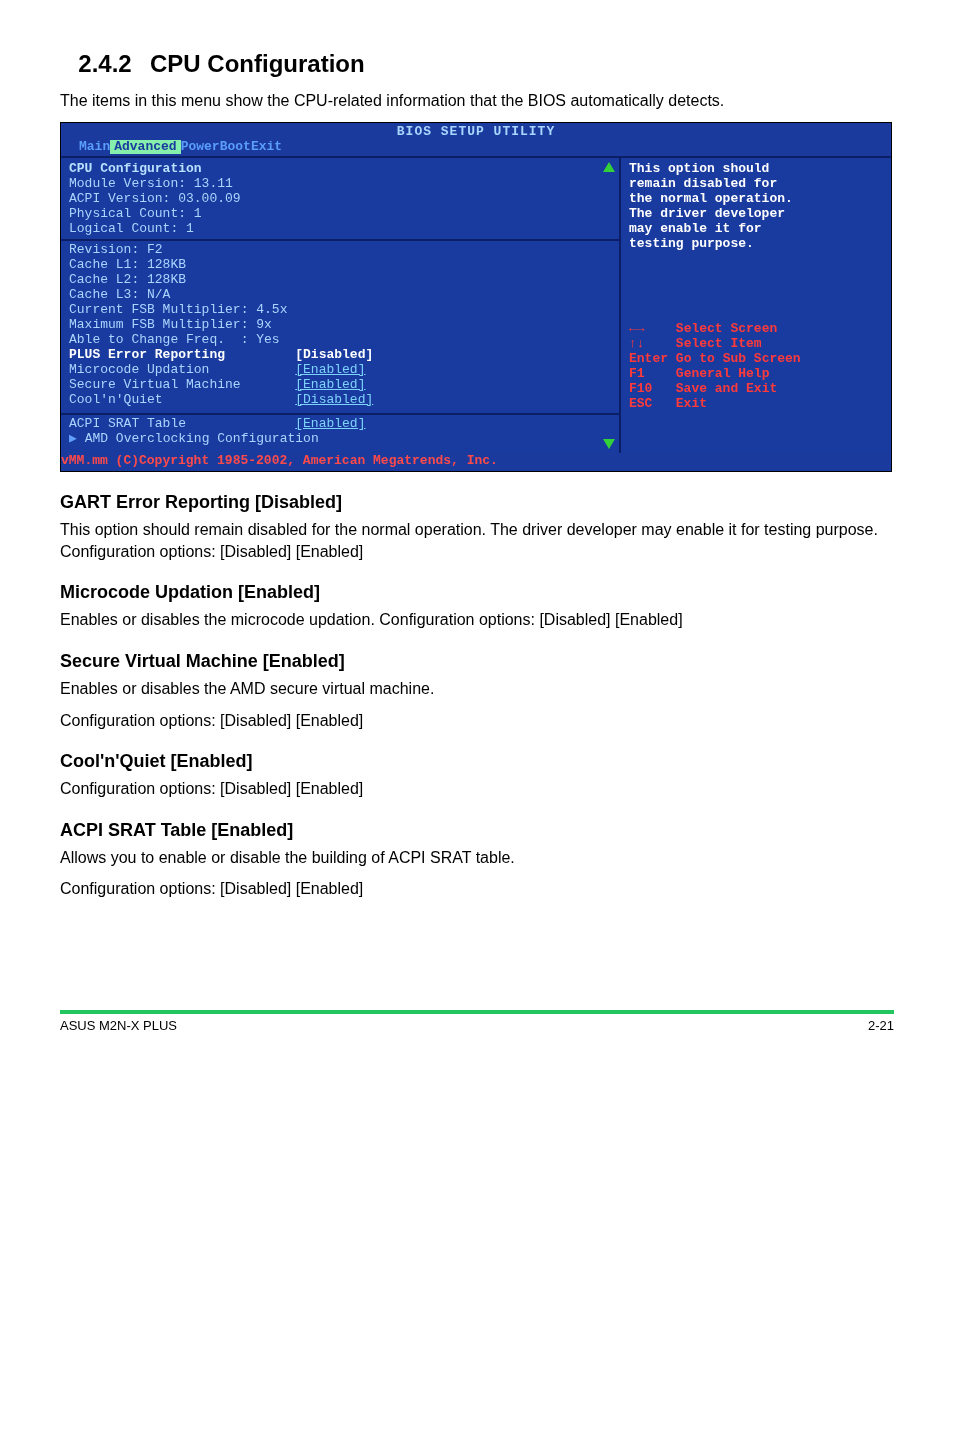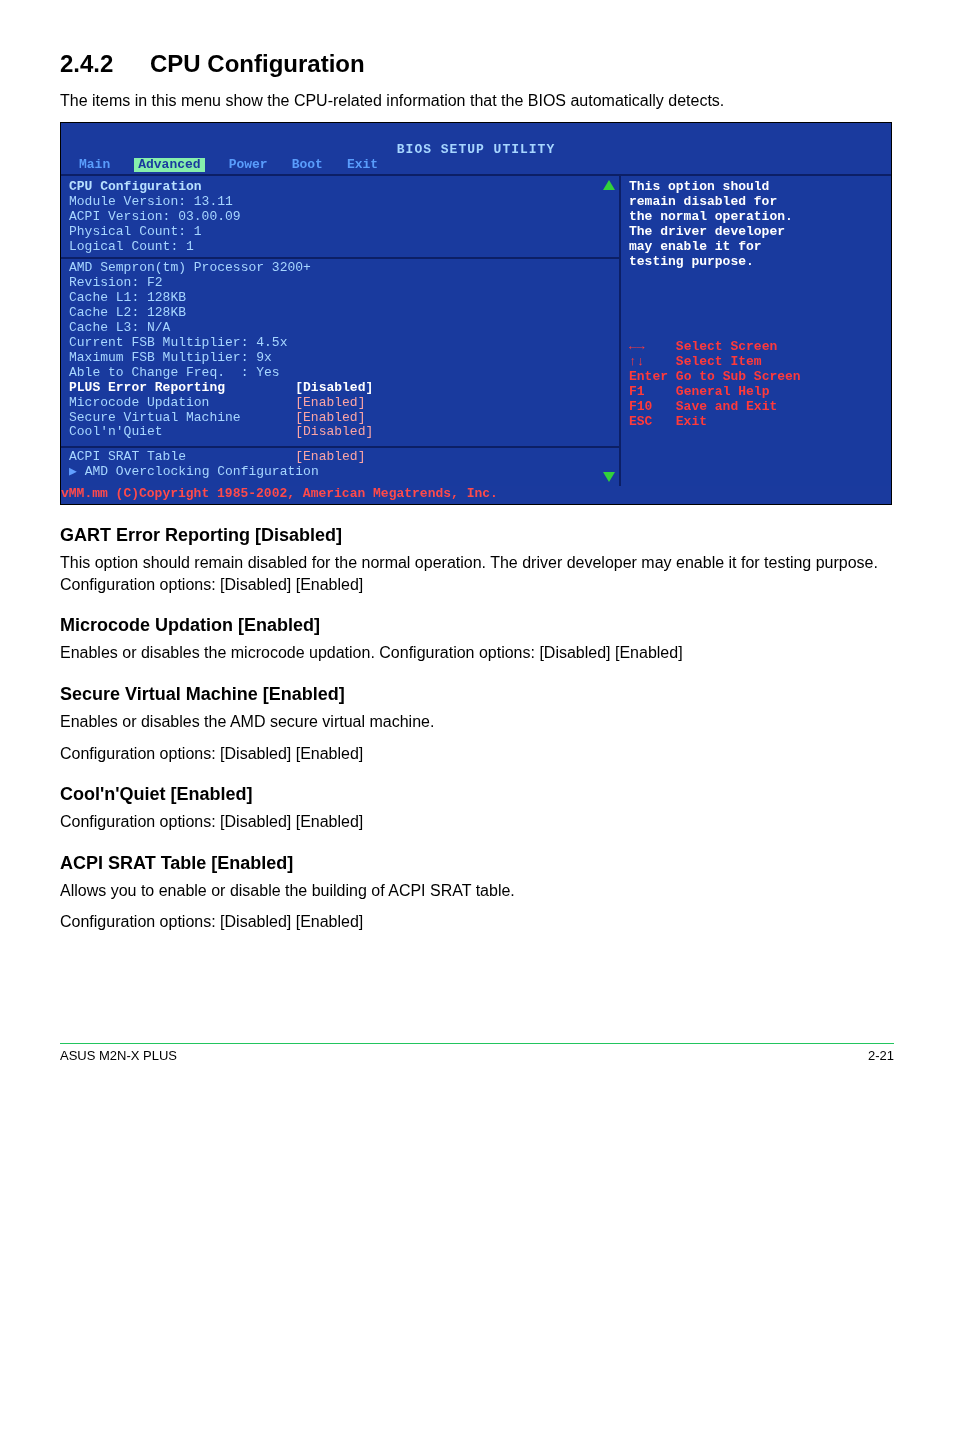--- a/index.html
+++ b/index.html
@@ -11,21 +11,21 @@
   width: 954px;
 }
 .page {
   padding: 50px 60px 40px 60px;
 }
 h2.section-title {
   font-size: 24px;
   font-weight: bold;
   margin: 0 0 12px 0;
 }
-h2.section-title .num { display:inline-block; width:90px; }
+h2.section-title .num { display:inline-block; width:90px;text-align:center; }
 p.body {
   font-size: 16px;
   line-height: 1.35;
   margin: 0 0 10px 0;
 }
 h3.sub {
   font-size: 18px;
   font-weight: bold;
   margin: 20px 0 6px 0;
 }
@@ -36,31 +36,30 @@
   margin: 6px 0 14px 0;
   background: #1a3a9e;
   color: #a7d6ff;
   font-family: "Courier New", monospace;
   font-size: 13px;
   line-height: 1.15;
   border: 1px solid #000;
 }
 .bios .titlebar {
   background: #1a3a9e;
-  padding: 20px 8px 0 8px;
+  padding: 2px 8px 0 8px;
 }
 .bios .titlebar .setup-title {
   text-align: center;
   color: #a7d6ff;
   font-weight: bold;
   letter-spacing: 1px;
 }
 .bios .menubar {
   display: flex;
-  gap: 24px;
   padding: 0 10px 2px 10px;
   color: #5a9dfc;
   font-weight: bold;
 }
 .bios .menubar .tab { color:#5a9dfc; }
 .bios .menubar .tab.active {
   background: #86efac;
   color: #1a3a9e;
   padding: 0 4px;
 }
@@ -95,26 +94,26 @@
   margin: 2px -8px;
 }
 .bios .copyright {
   background:#1a3a9e;
   text-align:left;
   color:#ff4a4a;
   font-weight:bold;
   padding: 1px 0 2px 0;
   font-size:13px;
 }
-.bios .val { color:#fca5a5; }
+.bios .val { color:#7dd3fc;text-decoration:underline; }
 .bios .tri { color:#62a0ff; }
 
 
 .page-footer {
-  border-top: 1px solid #22c55e;
+  border-top: 4px solid #22c55e;
   margin: 60px 60px 0 60px;
   padding-top: 4px;
   display:flex;
   justify-content: space-between;
   font-size: 13px;
 }
 </style>
 </head>
 <body>
 
@@ -140,21 +139,20 @@
 
     <div class="panes">
       <div class="left">
         <span class="arrow-up"></span>
         <div class="line cyanbold">CPU Configuration</div>
         <div class="line">Module Version: 13.11</div>
         <div class="line">ACPI Version: 03.00.09</div>
         <div class="line">Physical Count: 1</div>
         <div class="line">Logical Count: 1</div>
         <div class="divider"></div>
-        <div class="line">AMD Sempron(tm) Processor 3200+</div>
         <div class="line">Revision: F2</div>
         <div class="line">Cache L1: 128KB</div>
         <div class="line">Cache L2: 128KB</div>
         <div class="line">Cache L3: N/A</div>
         <div class="line">Current FSB Multiplier: 4.5x</div>
         <div class="line">Maximum FSB Multiplier: 9x</div>
         <div class="line">Able to Change Freq.  : Yes</div>
         <div class="line"><span class="white">PLUS Error Reporting</span><span>         </span><span class="white">[Disabled]</span></div>
         <div class="line"><span>Microcode Updation</span><span>           </span><span class="val">[Enabled]</span></div>
         <div class="line"><span>Secure Virtual Machine</span><span>       </span><span class="val">[Enabled]</span></div>

